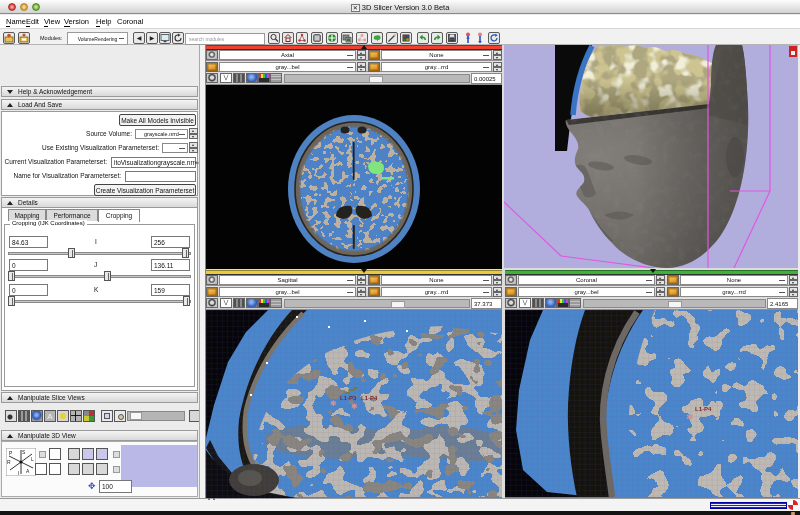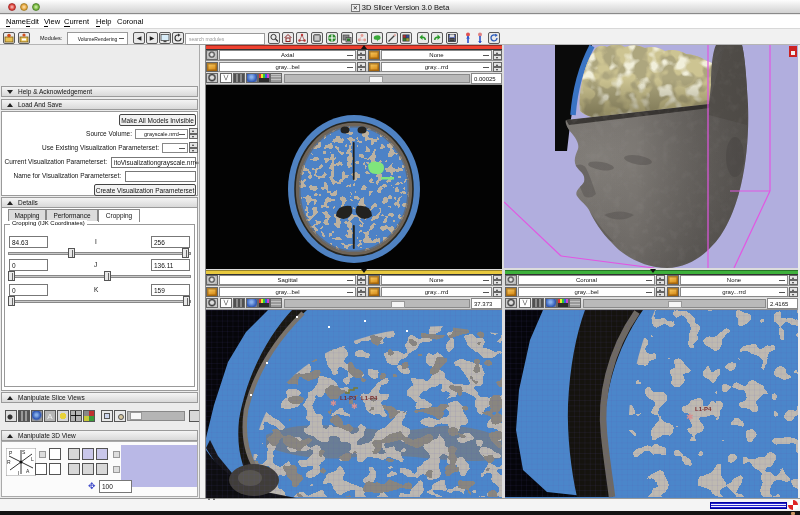--- a/index.html
+++ b/index.html
@@ -59,21 +59,21 @@
     <div id="title"><span style="border:1px solid #777;background:#eee;padding:0 1px;font-size:6px;">✕</span> 3D Slicer Version 3.0 Beta</div>
   </div>
 
   <div id="menubar">
     <span style="left:6px;">Name</span>
       <div class="abs" style="left:6px;top:10.5px;width:4px;height:1px;background:#000;"></div>
     <span style="left:26px;">Edit</span>
       <div class="abs" style="left:26px;top:10.5px;width:4px;height:1px;background:#000;"></div>
     <span style="left:44px;">View</span>
       <div class="abs" style="left:44px;top:10.5px;width:4px;height:1px;background:#000;"></div>
-    <span style="left:64px;">Current</span>
+    <span style="left:64px;">Version</span>
       <div class="abs" style="left:64px;top:10.5px;width:6px;height:1px;background:#000;"></div>
     <span style="left:96px;">Help</span>
       <div class="abs" style="left:96px;top:10.5px;width:4px;height:1px;background:#000;"></div>
     <span style="left:117px;">Coronal</span>
   </div>
 
   <div id="toolbar">
     <div class="tbtn" style="left:3px;"><svg width="10" height="10" viewBox="0 0 10 10">
           <rect x="1" y="4" width="8" height="5" fill="#e8c255" stroke="#7a5a10" stroke-width="0.8"></rect>
           <circle cx="5" cy="2.5" r="1.8" fill="#d2501e"></circle>

